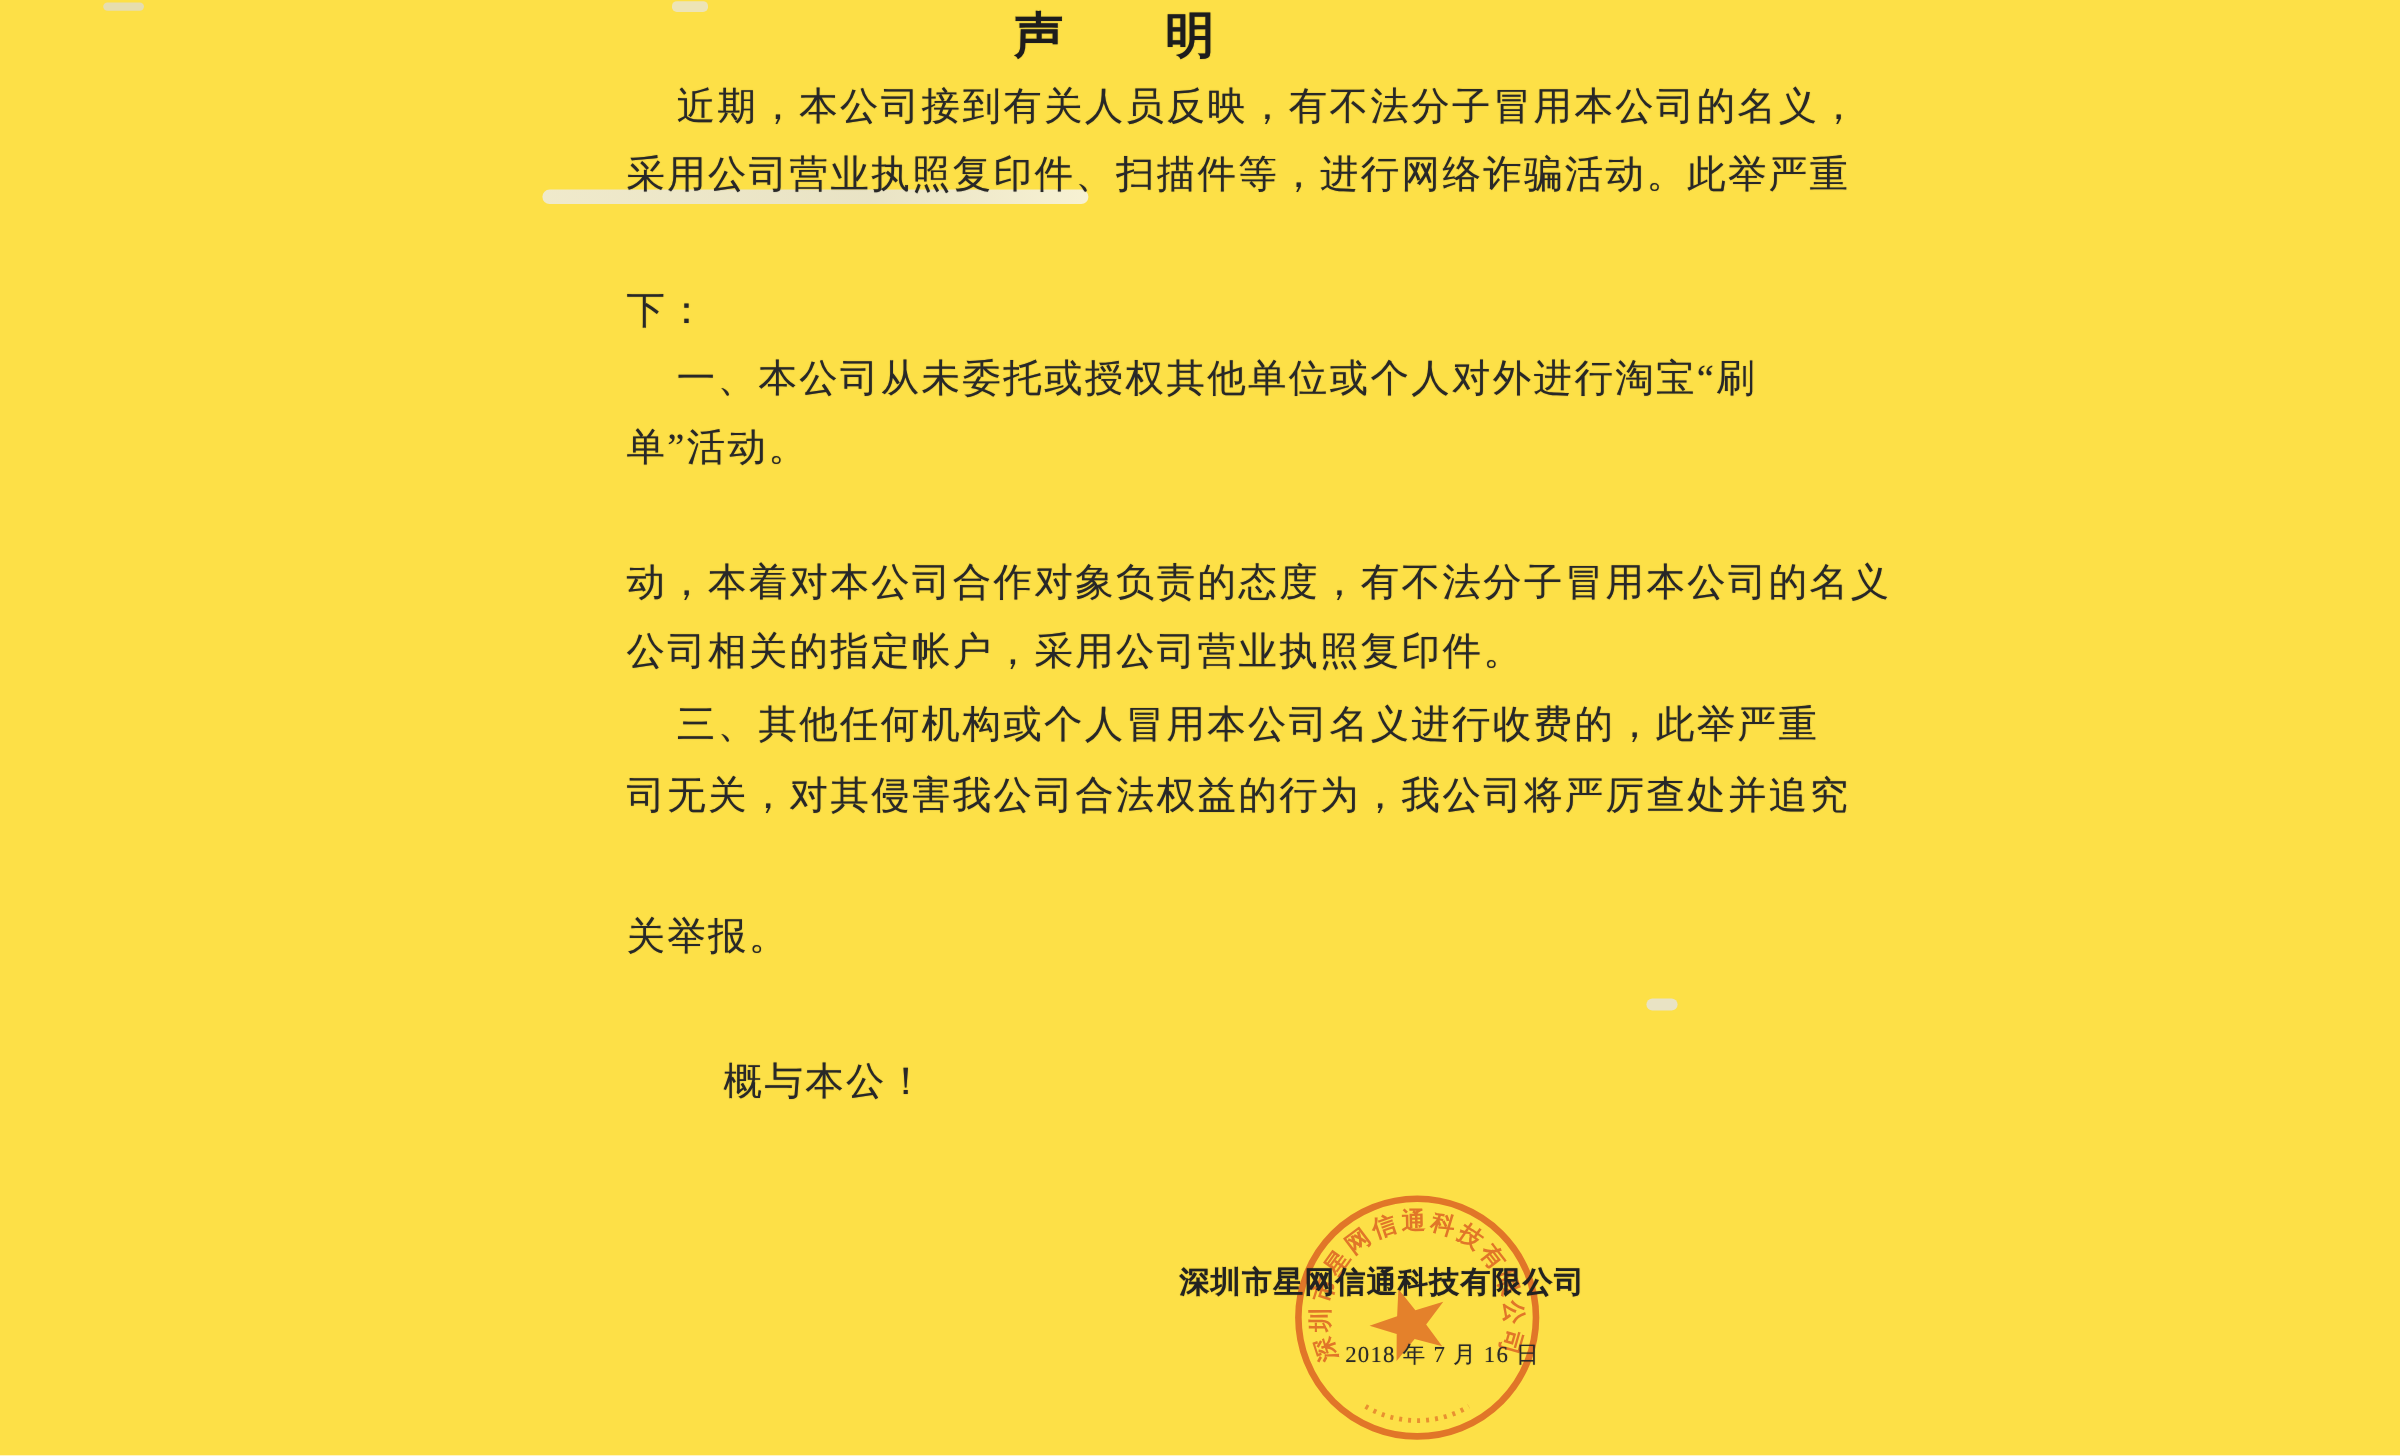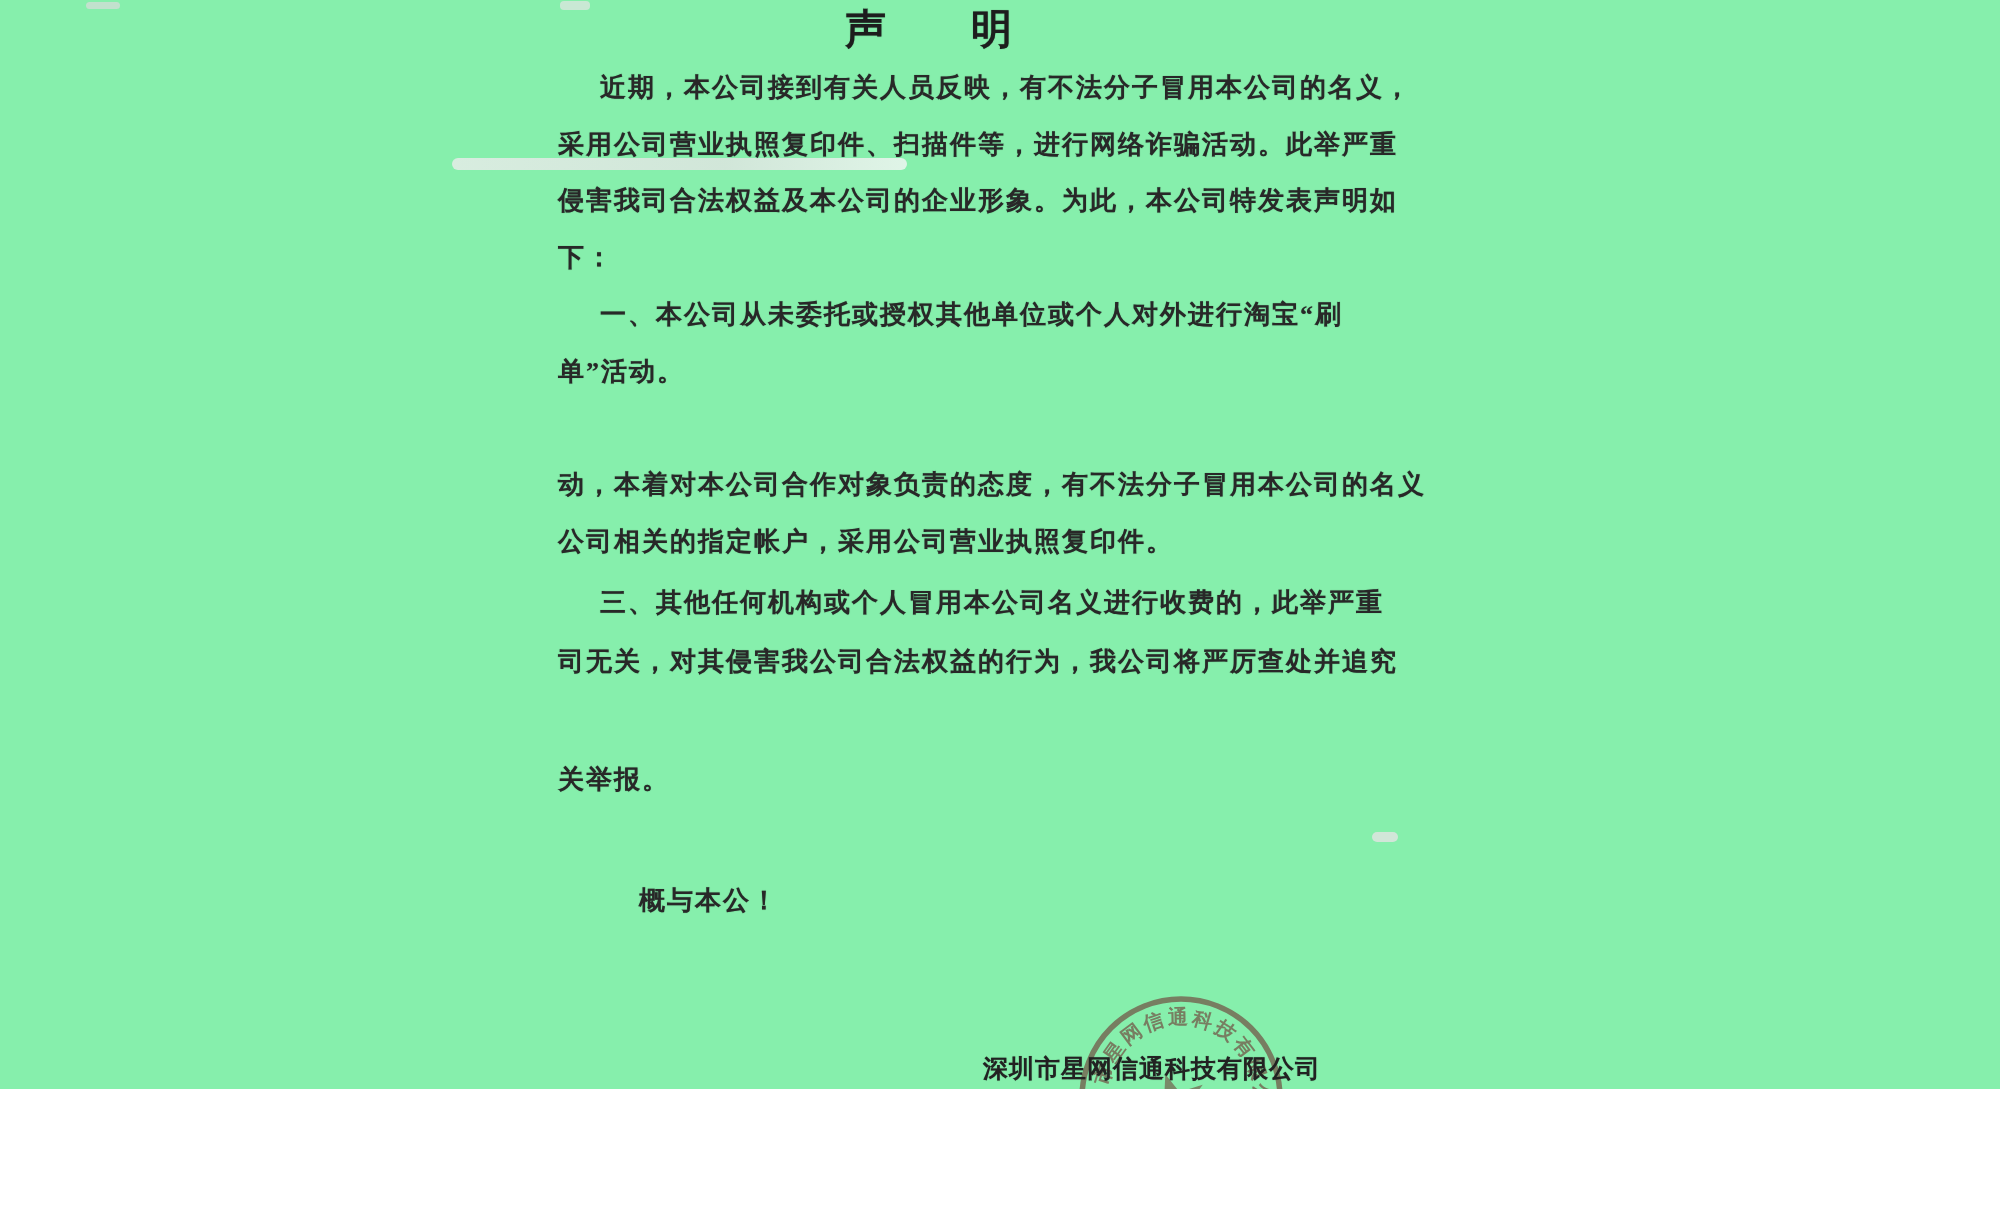--- a/index.html
+++ b/index.html
@@ -1,30 +1,29 @@
 <!DOCTYPE html>
 <html><head>
 <meta charset="utf-8">
 <style>
   html,body{margin:0;padding:0;background:#fff;}
   .page{
-    position:relative;width:2000px;height:1089px;background:#86efac;overflow:hidden;
+    position:relative;width:2000px;height:1213px;background:#fde047;overflow:hidden;
     font-family:"Liberation Serif","DejaVu Serif",serif;color:#242424;
   }
   .doc-title{
     position:absolute;left:845px;top:2px;
     font-size:41px;font-weight:bold;letter-spacing:22px;color:#1d1d1d;
     text-shadow:0 0 1px rgba(0,0,0,.45);white-space:nowrap;
   }
   .body-line{
     position:absolute;left:522px;
-    font-size:26px;letter-spacing:2px;line-height:30px;white-space:nowrap;
+    font-size:32px;letter-spacing:2px;line-height:30px;white-space:nowrap;
     color:#282828;text-shadow:0 0 1px rgba(0,0,0,.4);
-    font-weight:700;
-    margin-left:36px;
+    font-weight:400;
   }
   .indent{padding-left:42px;}
   .closing{padding-left:81px;}
   .sig-company{
     position:absolute;left:983px;top:1052px;
     font-size:25px;font-weight:bold;letter-spacing:1px;white-space:nowrap;
     color:#222;text-shadow:0 0 1px rgba(0,0,0,.4);
   }
   .sig-date{
     position:absolute;left:1121px;top:1116px;
@@ -48,21 +47,20 @@
 
   <div class="artifact a1"></div>
   <div class="artifact a2"></div>
   <div class="artifact a3"></div>
   <div class="artifact a4"></div>
 
   <div class="doc-title">声　明</div>
 
   <div class="body-line indent" style="top:73px">近期，本公司接到有关人员反映，有不法分子冒用本公司的名义，</div>
   <div class="body-line" style="top:130px">采用公司营业执照复印件、扫描件等，进行网络诈骗活动。此举严重</div>
-  <div class="body-line" style="top:186px">侵害我司合法权益及本公司的企业形象。为此，本公司特发表声明如</div>
   <div class="body-line" style="top:243px">下：</div>
   <div class="body-line indent" style="top:300px">一、本公司从未委托或授权其他单位或个人对外进行淘宝“刷</div>
   <div class="body-line" style="top:357px">单”活动。</div>
   <div class="body-line" style="top:470px">动，本着对本公司合作对象负责的态度，有不法分子冒用本公司的名义</div>
   <div class="body-line" style="top:527px">公司相关的指定帐户，采用公司营业执照复印件。</div>
   <div class="body-line indent" style="top:588px">三、其他任何机构或个人冒用本公司名义进行收费的，此举严重</div>
   <div class="body-line" style="top:647px">司无关，对其侵害我公司合法权益的行为，我公司将严厉查处并追究</div>
   <div class="body-line" style="top:765px">关举报。</div>
 
   <div class="body-line closing" style="top:886px">概与本公！</div>

